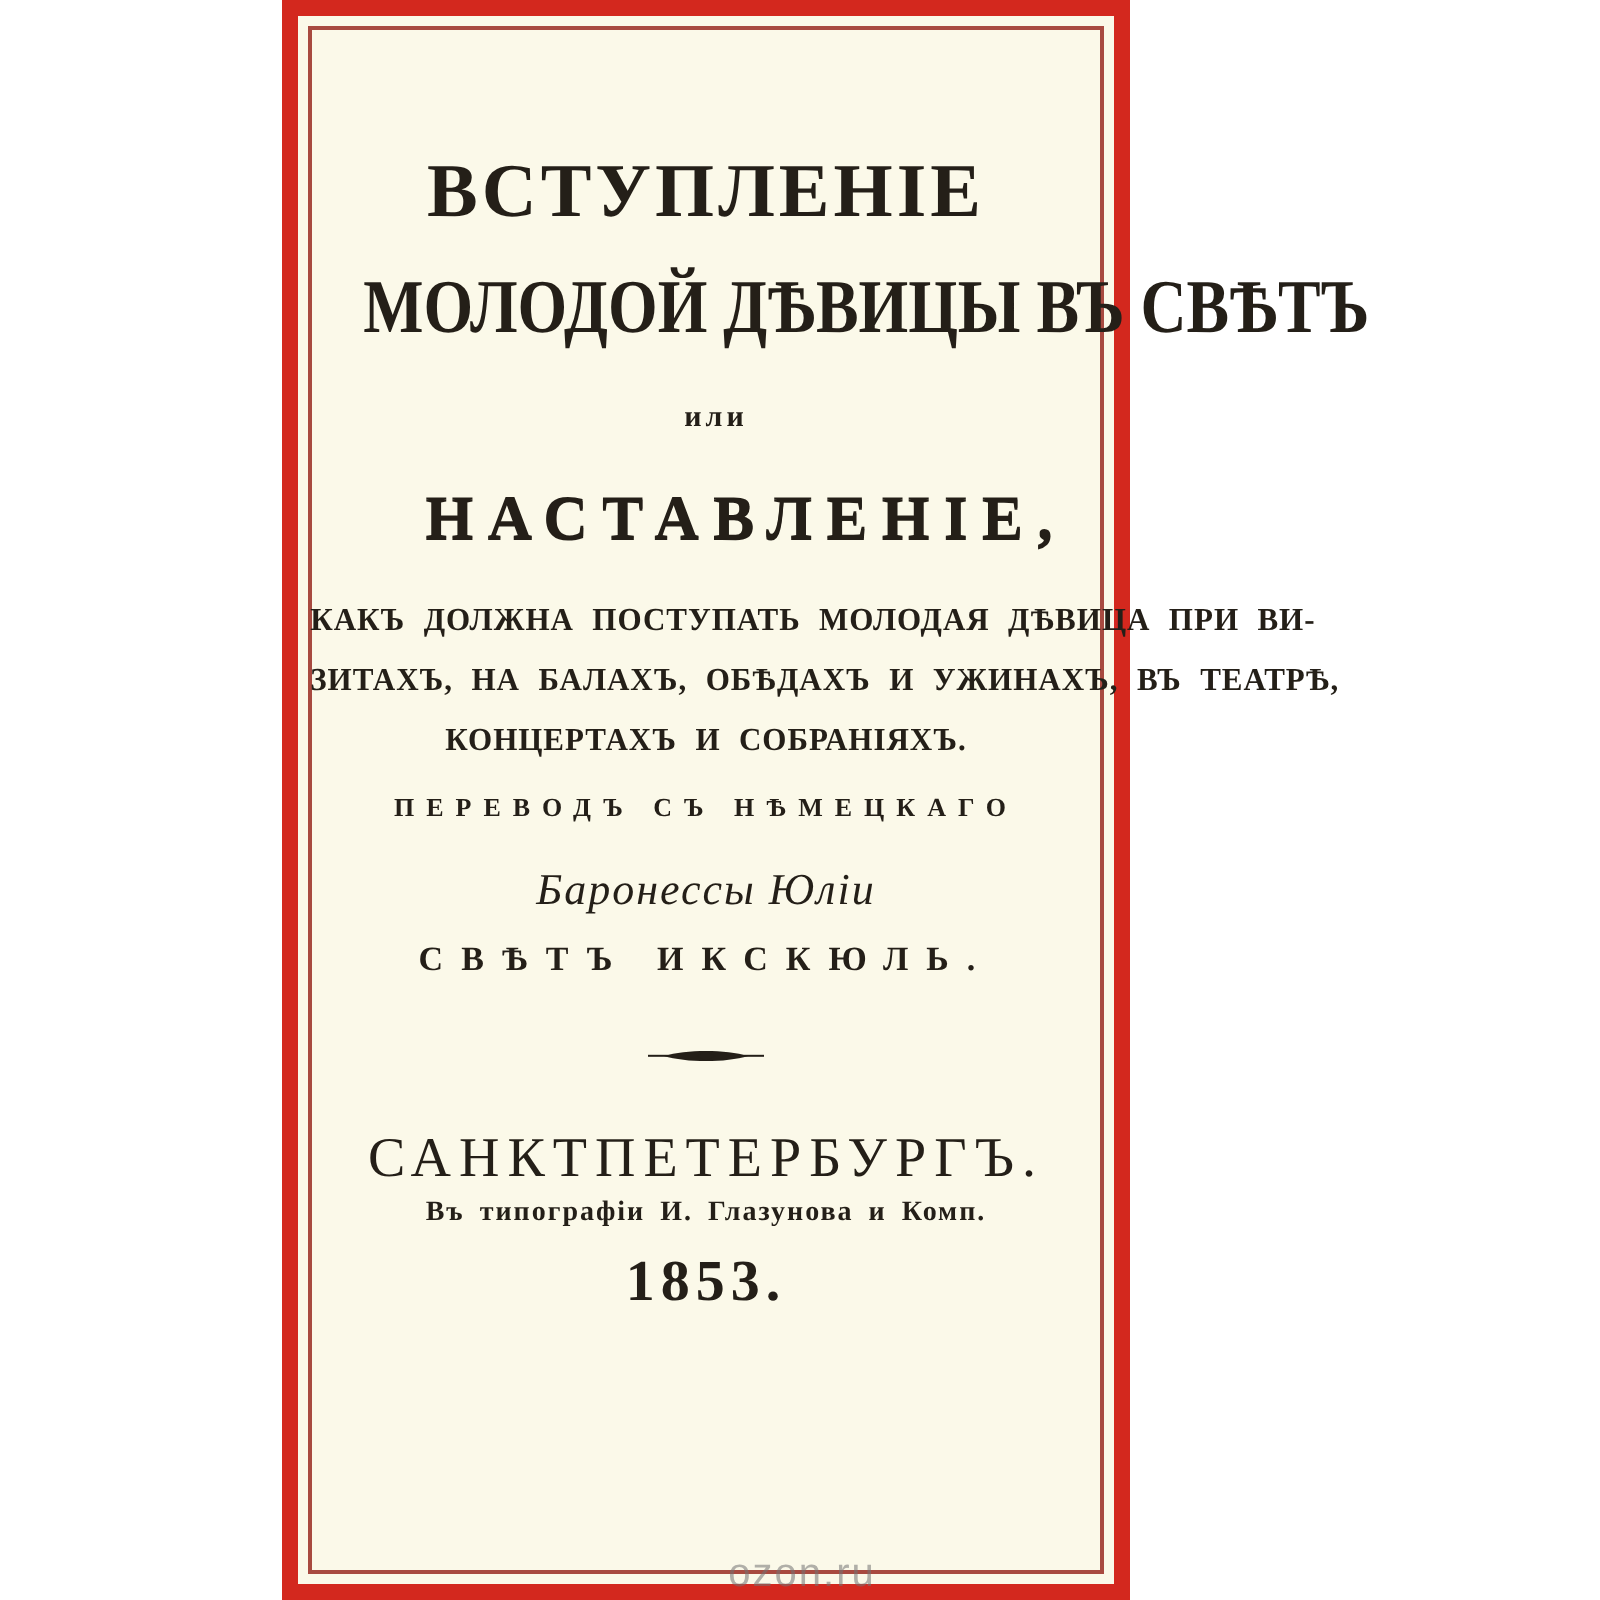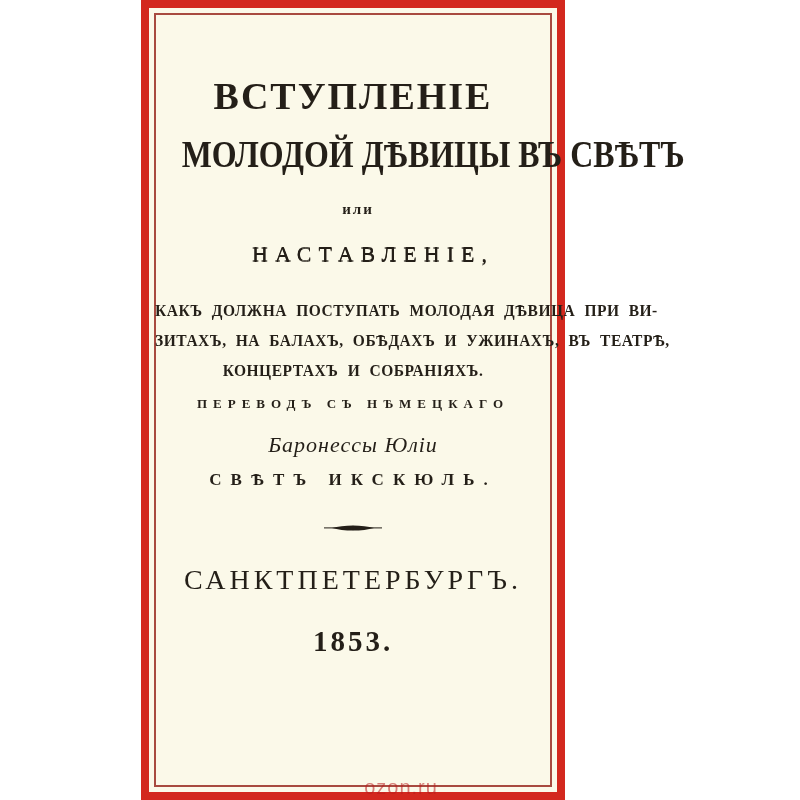--- a/index.html
+++ b/index.html
@@ -57,22 +57,22 @@
   }
   .conj {
     top: 193px;
     font-size: 15px;
     font-weight: 700;
     letter-spacing: 2px;
     padding-left: 10px;
   }
   .alt-title {
     top: 233px;
-    font-size: 22px;
-    font-weight: 400;
+    font-size: 31px;
+    font-weight: 700;
     letter-spacing: 7px;
     text-shadow: 0 1px 0 #241f18;
     margin-left: 40px;
   }
   .subtitle {
     top: 288px;
     font-size: 16px;
     font-weight: 700;
     line-height: 30px;
     letter-spacing: 0.5px;
@@ -128,21 +128,21 @@
   }
   .watermark {
     position: absolute;
     left: 141px;
     width: 520px;
     top: 776px;
     text-align: center;
     font-family: "Liberation Sans", sans-serif;
     font-size: 20px;
     letter-spacing: 1px;
-    color: #b91c1c;
+    color: #737373;
     opacity: 0.55;
     z-index: 5;
   }
 </style>
 </head>
 <body>
 
 <div class="stage">
 
   <div class="cover">
@@ -171,19 +171,20 @@
     <div class="tblock ornament-wrap">
       <svg width="58" height="10" viewBox="0 0 58 10" aria-hidden="true">
         <rect x="0" y="4.4" width="58" height="1" fill="#241f18"></rect>
         <path d="M8,5 C19,1.6 39,1.6 50,5 C39,8.4 19,8.4 8,5 Z" fill="#241f18"></path>
         <path d="M24,5 L29,2.8 L34,5 L29,7.2 Z" fill="#241f18"></path>
       </svg>
     </div>
 
     <div class="tblock city">САНКТПЕТЕРБУРГЪ.</div>
 
+    <div class="tblock typo-line">Въ типографіи И. Глазунова и Комп.</div>
 
     <div class="tblock year">1853.</div>
   </div>
 
   <div class="watermark">ozon.ru</div>
 
 </div>
 
 </body></html>

